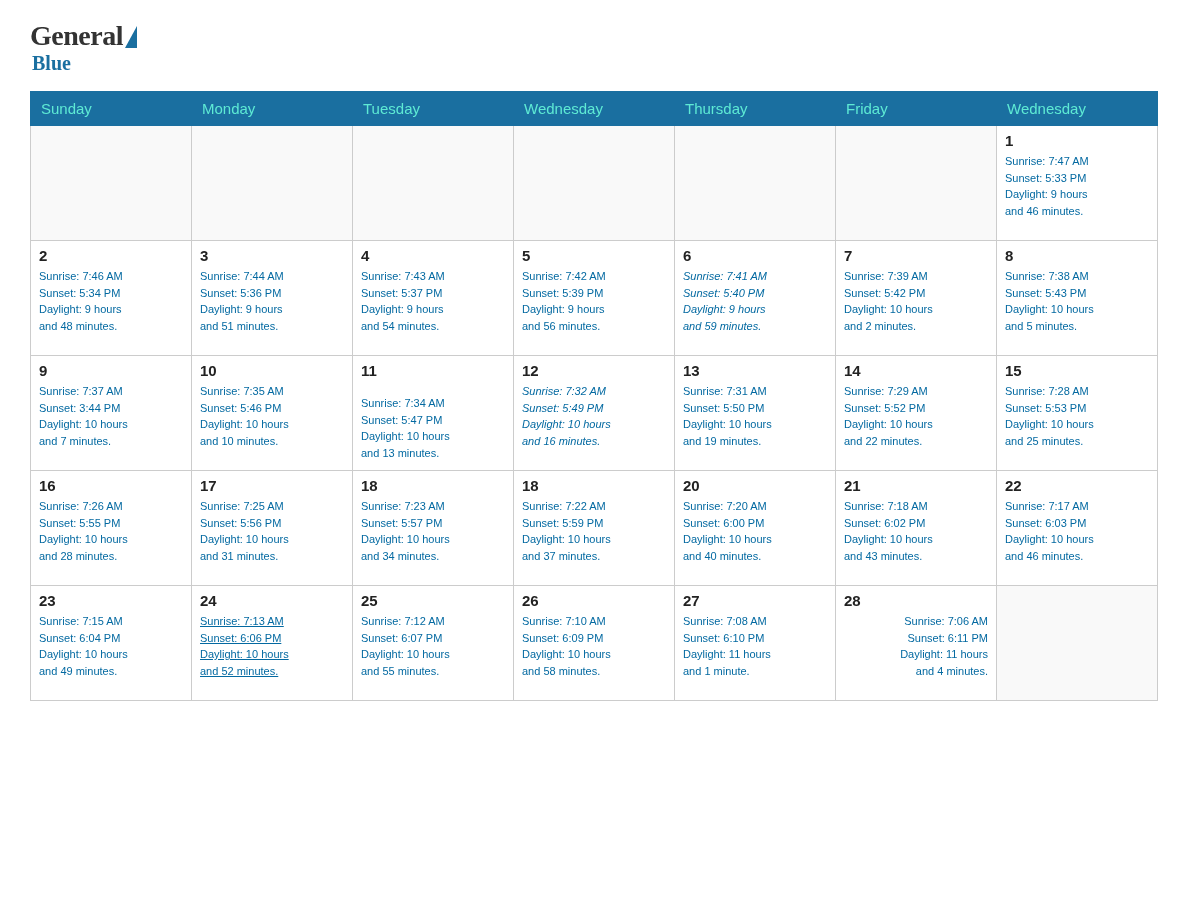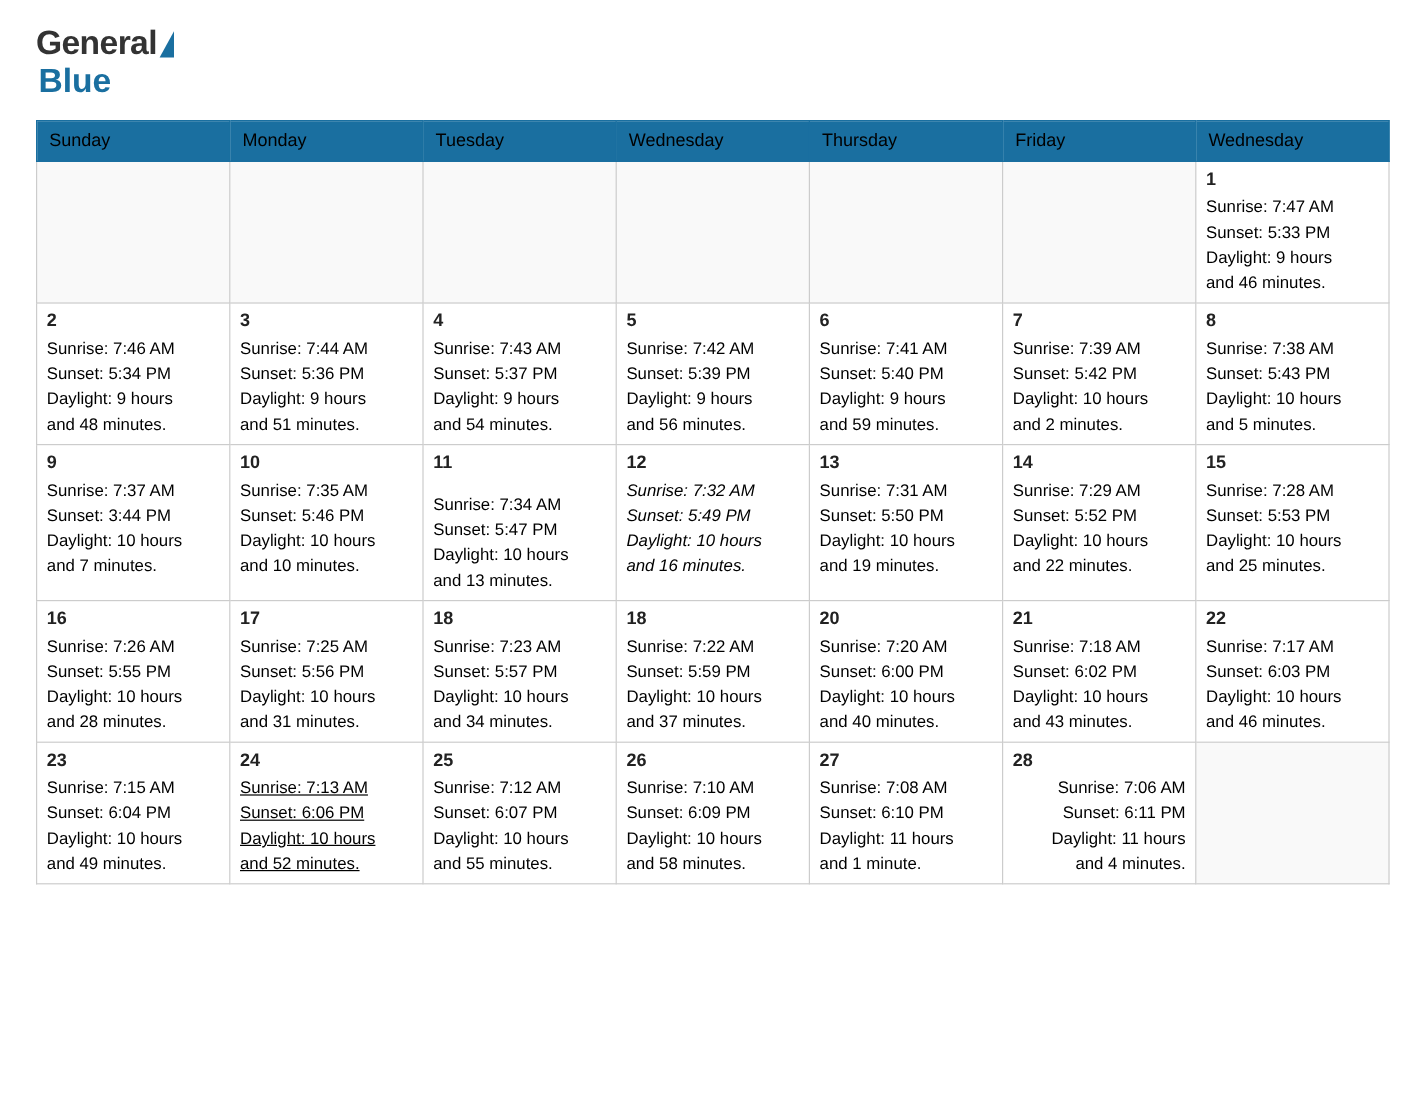--- a/index.html
+++ b/index.html
@@ -13,20 +13,21 @@
     .header {
       display: flex;
       justify-content: space-between;
       align-items: flex-start;
       margin-bottom: 16px;
     }
     .logo {
       display: flex;
       flex-direction: column;
       align-items: flex-start;
+      font-family: Liberation Serif, serif;
     }
     .logo-top {
       display: flex;
       align-items: center;
     }
     .logo-general {
       font-size: 28px;
       font-weight: bold;
       color: #333;
       letter-spacing: -0.5px;
@@ -34,21 +35,21 @@
     .logo-triangle {
       width: 0;
       height: 0;
       border-left: 12px solid transparent;
       border-right: 0px solid transparent;
       border-bottom: 22px solid #1a6fa0;
       margin-left: 2px;
       margin-bottom: -2px;
     }
     .logo-blue {
-      font-size: 28px;
+      font-size: 20px;
       font-weight: bold;
       color: #1a6fa0;
       margin-left: 2px;
     }
     .title-block {
       text-align: right;
     }
     .month-title {
       font-size: 48px;
       font-weight: bold;
@@ -59,21 +60,21 @@
       font-size: 20px;
       color: #444;
       margin-top: 4px;
     }
     .calendar {
       width: 100%;
       border-collapse: collapse;
     }
     .calendar thead tr th {
       background-color: #1a6fa0;
-      color: #000000;
+      color: #5eead4;
       font-size: 15px;
       font-weight: normal;
       padding: 8px 10px;
       text-align: left;
       border: 1px solid #1a6fa0;
     }
     .calendar tbody tr td {
       vertical-align: top;
       border: 1px solid #ccc;
       padding: 6px 8px;
@@ -85,22 +86,22 @@
     .calendar tbody tr td.empty {
       background: #f9f9f9;
     }
     .day-number {
       font-size: 15px;
       font-weight: bold;
       color: #222;
       margin-bottom: 4px;
     }
     .day-info {
-      font-size: 14px;
-      color: #000000;
+      font-size: 11px;
+      color: #0369a1;
       line-height: 1.5;
     }
     .row-border-top td {
       border-top: 2px solid #1a6fa0;
     }
   </style>
 </head>
 <body>
 
 <div class="header">
@@ -169,21 +170,21 @@
         </td>
         <td>
           <div class="day-number">5</div>
           <div class="day-info" style="white-space: pre-line;">Sunrise: 7:42 AM
 Sunset: 5:39 PM
 Daylight: 9 hours
 and 56 minutes.</div>
         </td>
         <td>
           <div class="day-number">6</div>
-          <div class="day-info" style="white-space: pre-line;">Sunrise: 7:41 AM
+          <div class="day-info" style="white-space: pre-line; font-style: italic;">Sunrise: 7:41 AM
 Sunset: 5:40 PM
 Daylight: 9 hours
 and 59 minutes.</div>
         </td>
         <td>
           <div class="day-number">7</div>
           <div class="day-info" style="white-space: pre-line;">Sunrise: 7:39 AM
 Sunset: 5:42 PM
 Daylight: 10 hours
 and 2 minutes.</div>

